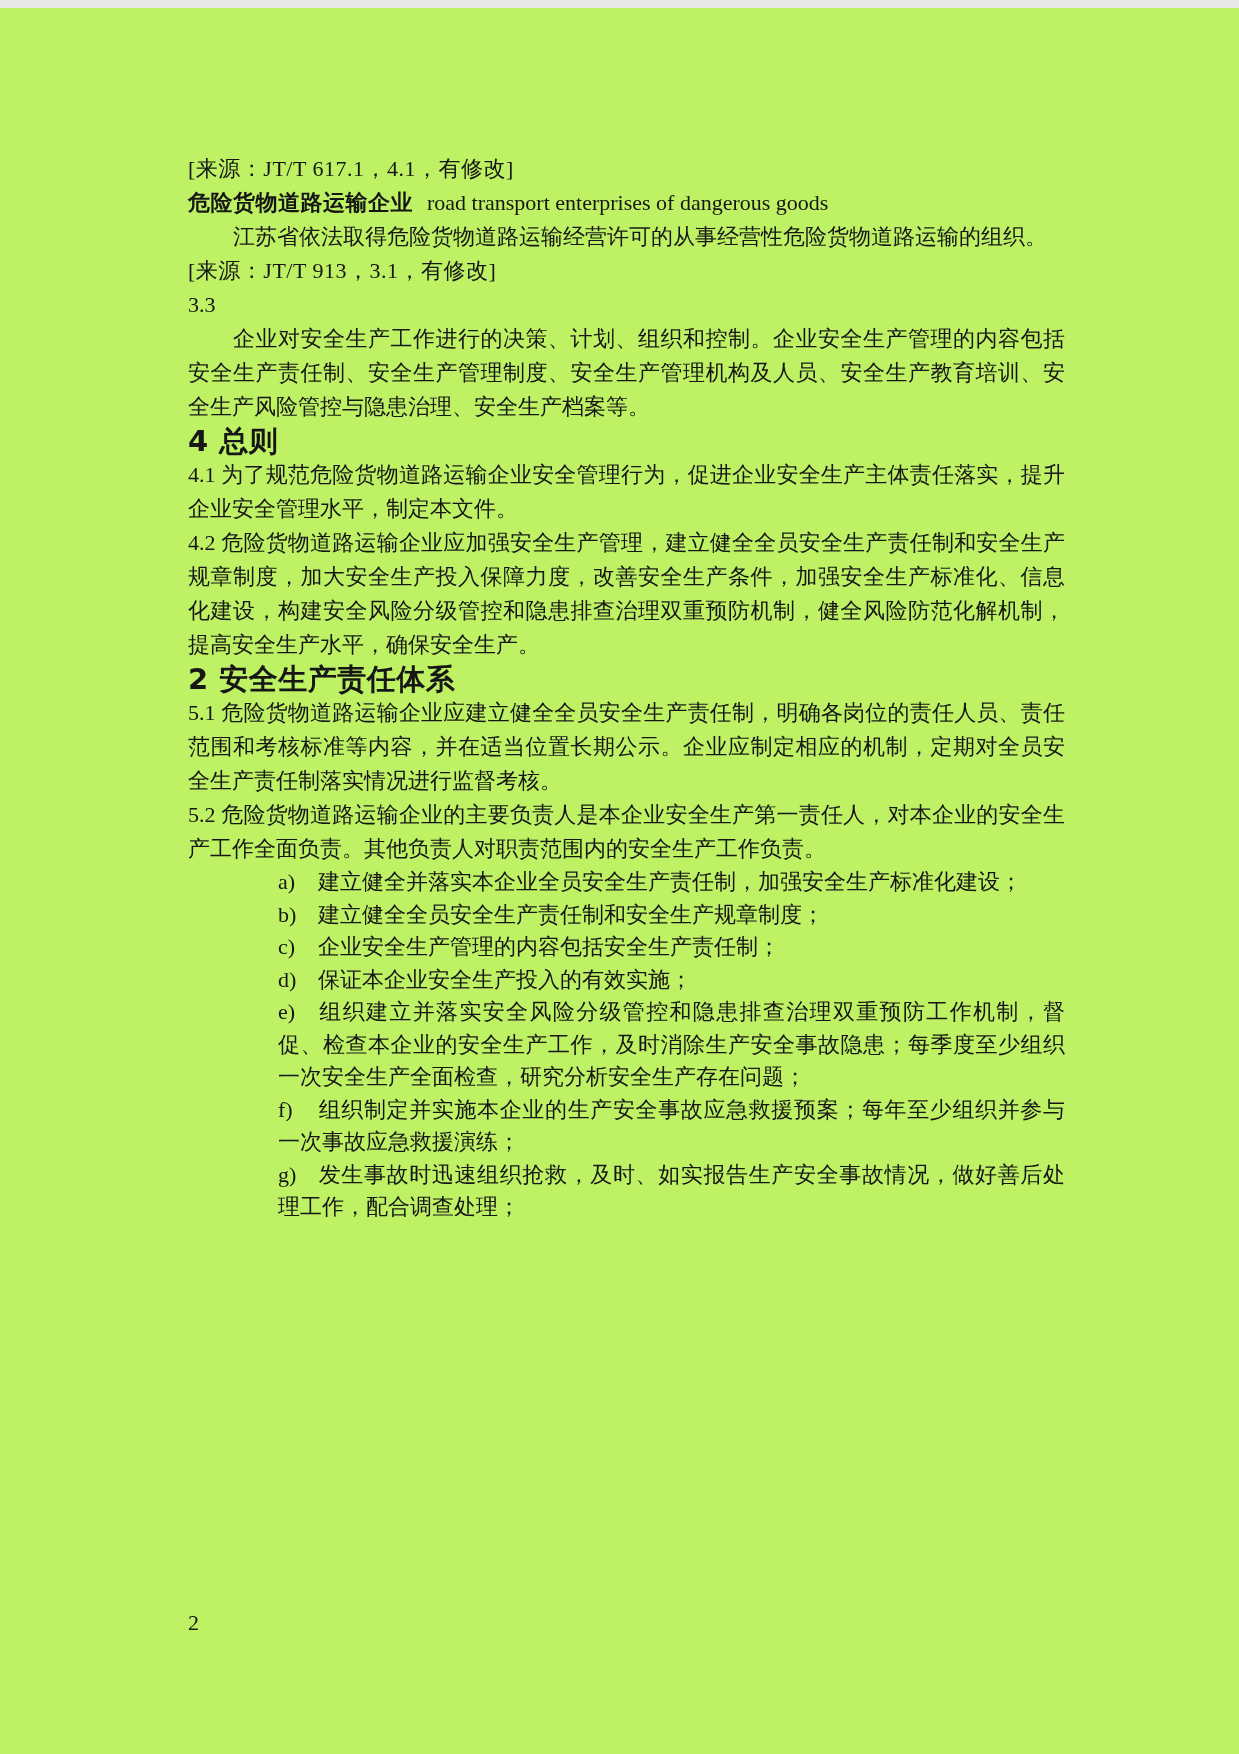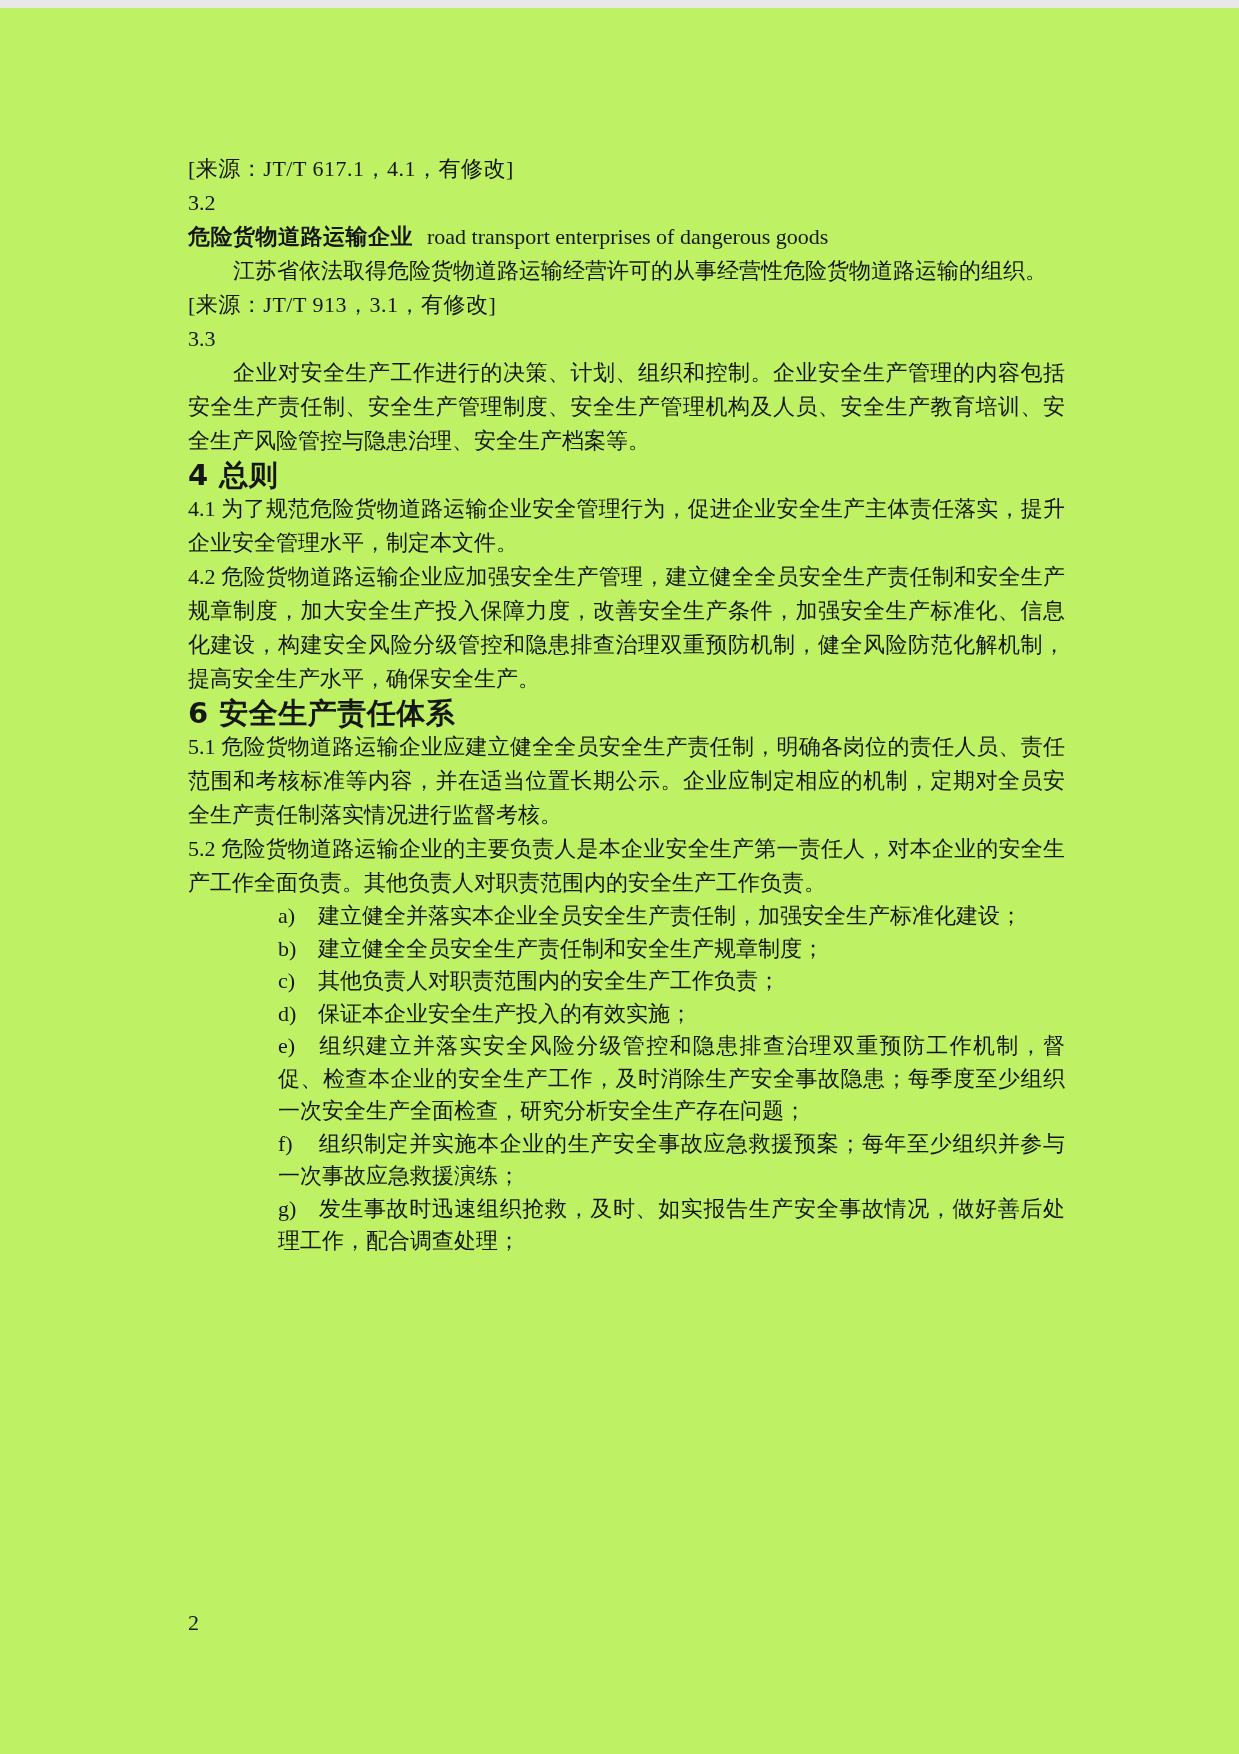--- a/index.html
+++ b/index.html
@@ -90,57 +90,56 @@
   }
 </style>
 </head>
 <body>
 
 <div class="page">
   <div class="content">
 
     <p class="indent-block source-note">[来源：JT/T 617.1，4.1，有修改]</p>
 
-    <p class="clause-no clause-no-32">3.2</p>
 
     <p class="indent-block term-line">
       <span class="term-zh">危险货物道路运输企业</span><span class="term-en">road transport enterprises of dangerous goods</span>
     </p>
 
     <p class="def-para first-indent">江苏省依法取得危险货物道路运输经营许可的从事经营性危险货物道路运输的组织。</p>
 
     <p class="indent-block source-note src-after-def">[来源：JT/T 913，3.1，有修改]</p>
 
     <p class="clause-no clause-no-33">3.3</p>
 
 
     <p class="def-para first-indent">企业对安全生产工作进行的决策、计划、组织和控制。企业安全生产管理的内容包括安全生产责任制、安全生产管理制度、安全生产管理机构及人员、安全生产教育培训、安全生产风险管控与隐患治理、安全生产档案等。</p>
 
     <h2 class="section-heading heading-4">4 总则</h2>
 
     <p class="body-para no-gap">4.1 为了规范危险货物道路运输企业安全管理行为，促进企业安全生产主体责任落实，提升企业安全管理水平，制定本文件。</p>
 
     <p class="body-para">4.2 危险货物道路运输企业应加强安全生产管理，建立健全全员安全生产责任制和安全生产规章制度，加大安全生产投入保障力度，改善安全生产条件，加强安全生产标准化、信息化建设，构建安全风险分级管控和隐患排查治理双重预防机制，健全风险防范化解机制，提高安全生产水平，确保安全生产。</p>
 
-    <h2 class="section-heading heading-5">6 安全生产责任体系</h2>
+    <h2 class="section-heading heading-5">2 安全生产责任体系</h2>
 
     <p class="body-para no-gap">5.1 危险货物道路运输企业应建立健全全员安全生产责任制，明确各岗位的责任人员、责任范围和考核标准等内容，并在适当位置长期公示。企业应制定相应的机制，定期对全员安全生产责任制落实情况进行监督考核。</p>
 
     <p class="body-para no-gap">5.2 危险货物道路运输企业的主要负责人是本企业安全生产第一责任人，对本企业的安全生产工作全面负责。其他负责人对职责范围内的安全生产工作负责。</p>
 
 
     <div class="clause-list">
       <div class="list-item">
         <span class="list-marker">a)</span><span>建立健全并落实本企业全员安全生产责任制，加强安全生产标准化建设；</span>
       </div>
       <div class="list-item">
         <span class="list-marker">b)</span><span>建立健全全员安全生产责任制和安全生产规章制度；</span>
       </div>
       <div class="list-item">
-        <span class="list-marker">c)</span><span>其他负责人对职责范围内的安全生产工作负责；</span>
+        <span class="list-marker">c)</span><span>企业安全生产管理的内容包括安全生产责任制；</span>
       </div>
       <div class="list-item">
         <span class="list-marker">d)</span><span>保证本企业安全生产投入的有效实施；</span>
       </div>
       <div class="list-item">
         <span class="list-marker">e)</span><span>组织建立并落实安全风险分级管控和隐患排查治理双重预防工作机制，督促、检查本企业的安全生产工作，及时消除生产安全事故隐患；每季度至少组织一次安全生产全面检查，研究分析安全生产存在问题；</span>
       </div>
       <div class="list-item">
         <span class="list-marker">f)</span><span>组织制定并实施本企业的生产安全事故应急救援预案；每年至少组织并参与一次事故应急救援演练；</span>
       </div>

